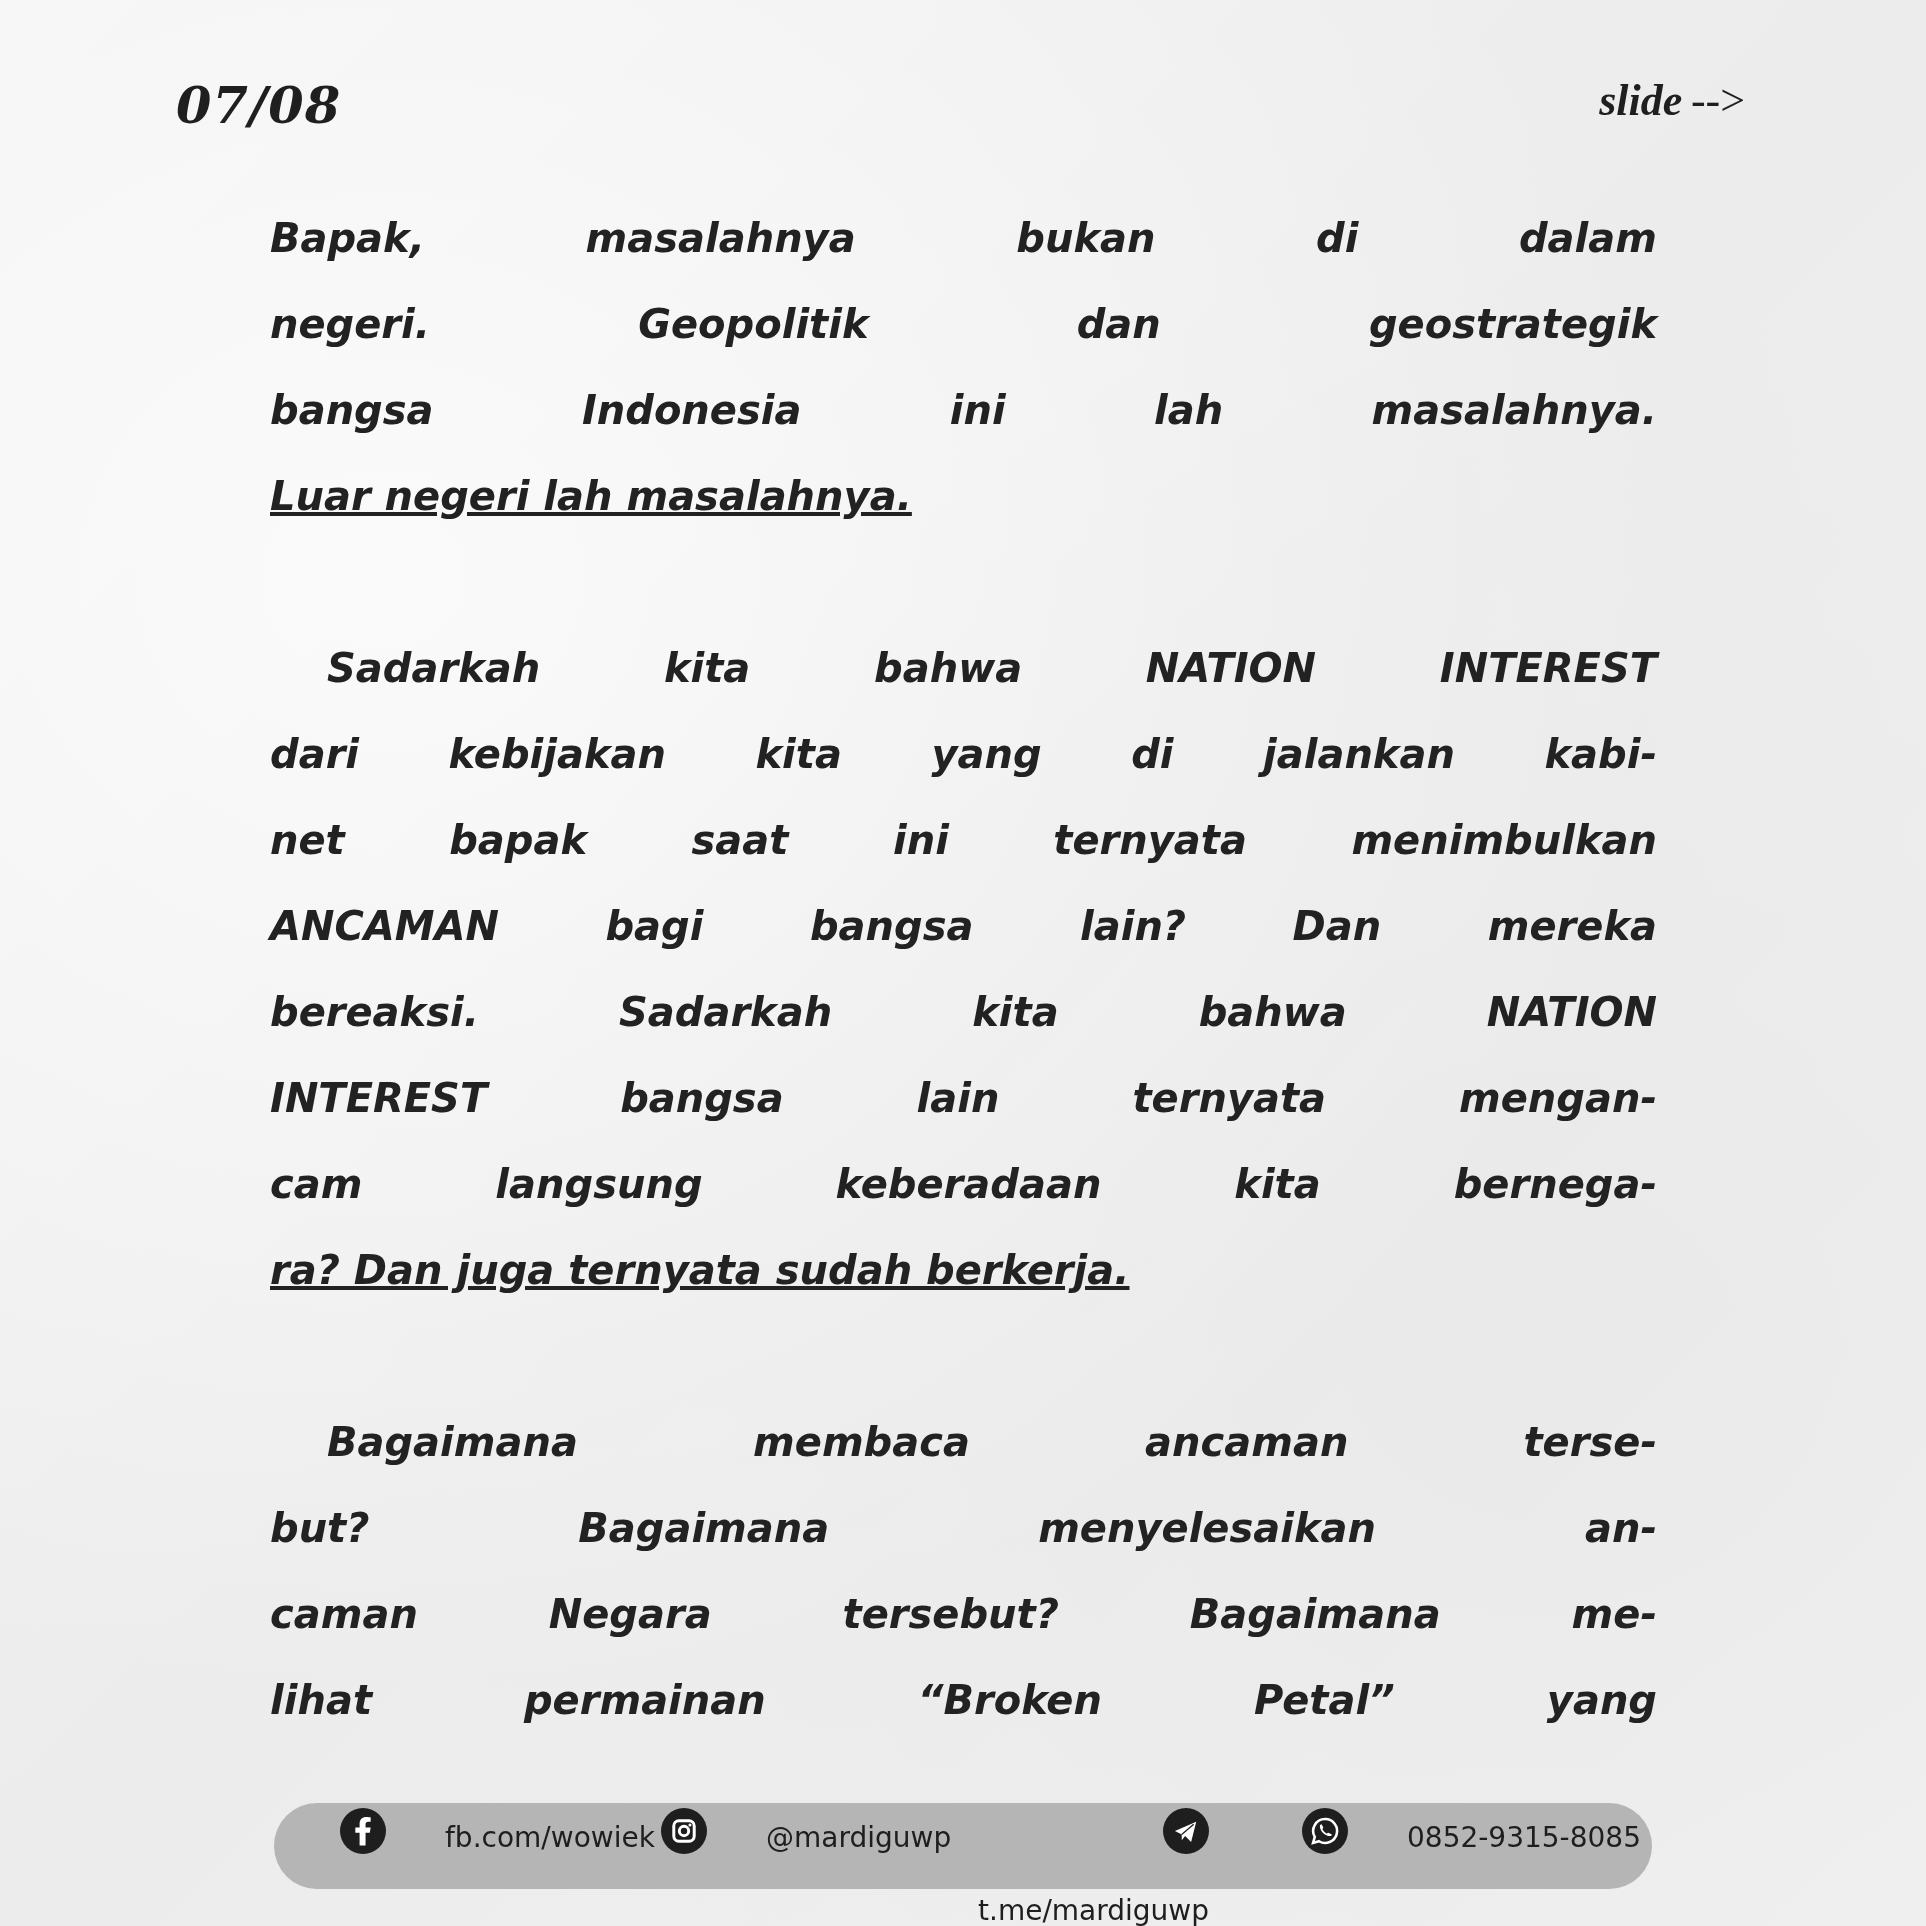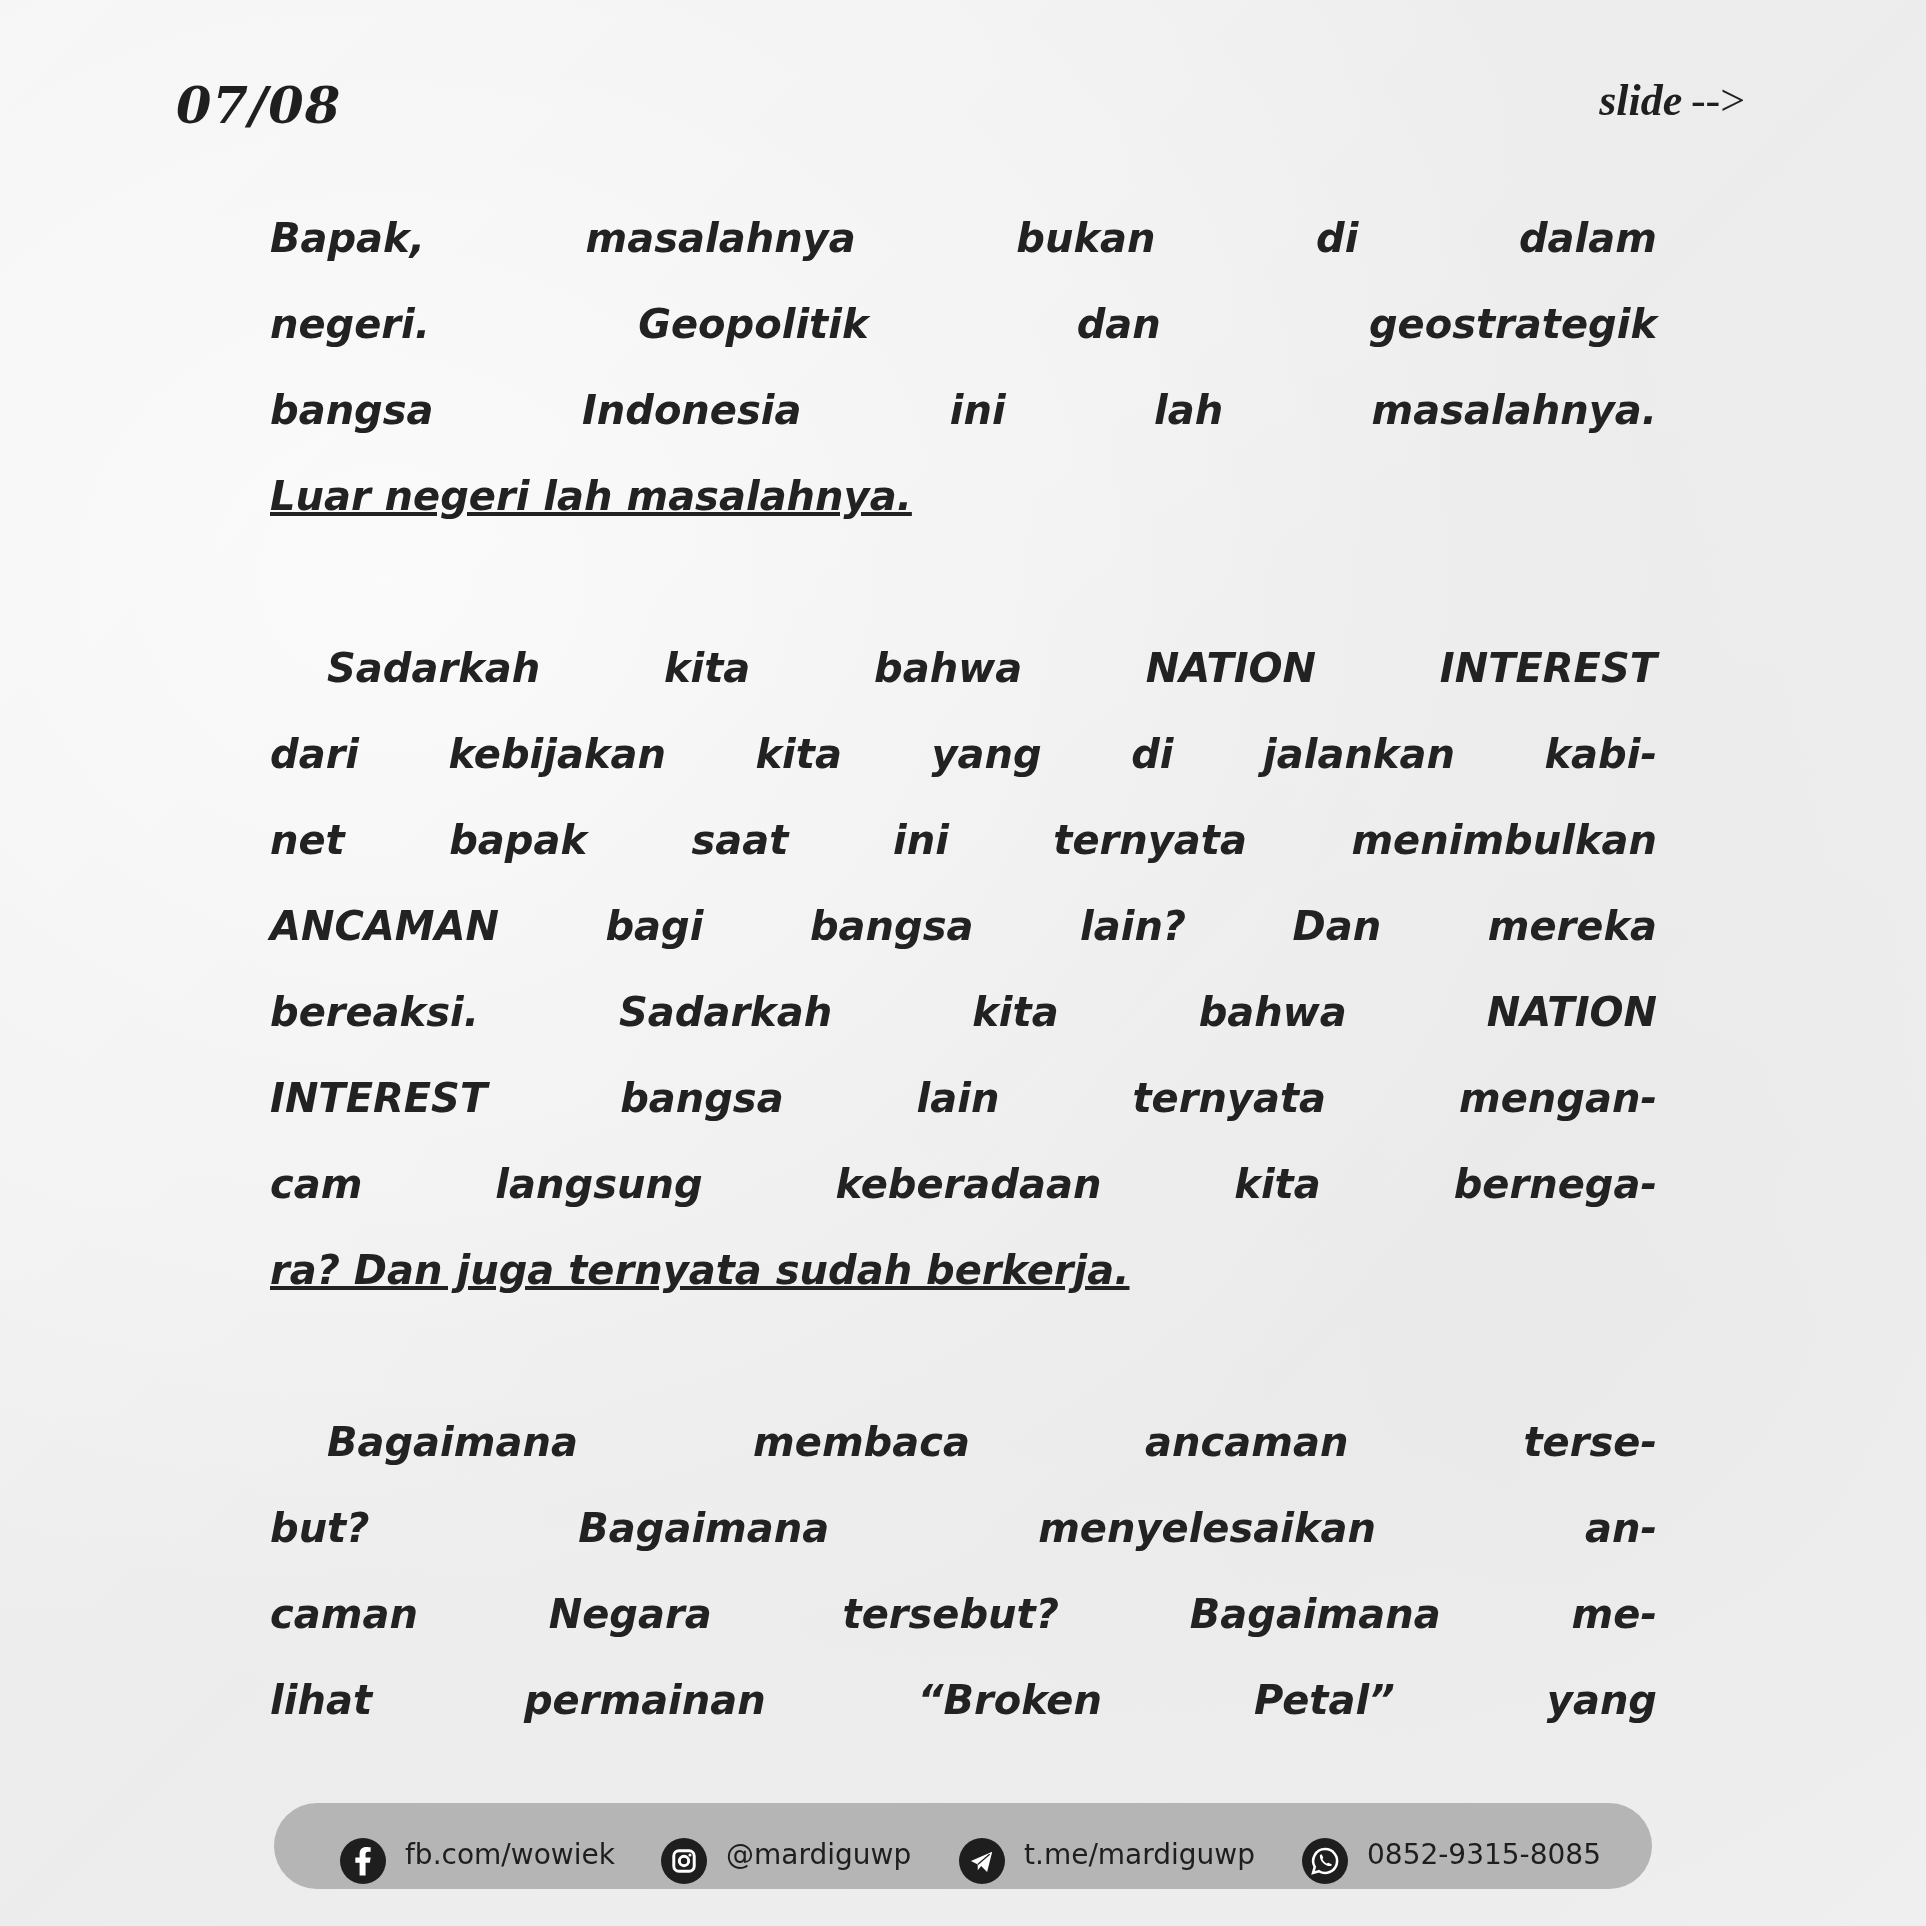--- a/index.html
+++ b/index.html
@@ -38,21 +38,21 @@
   .para.gap { margin-top: 86px; }
   .line { display: block; height: 86px; white-space: nowrap; text-align: justify; text-align-last: justify; }
   .line.last { text-align-last: left; text-decoration: underline; }
   .line.indent { padding-left: 57px; }
 
   .social-bar {
     position: absolute; left: 274px; top: 1803px; width: 1378px; height: 86px;
     background: #b5b5b5; border-radius: 43px;
     display: flex; align-items: center;
   }
-  .social-item { position: absolute; display: flex; align-items: flex-start; top: 35px; }
+  .social-item { position: absolute; display: flex; align-items: flex-end; top: 5px; gap: 40px; }
   .social-icon {
     width: 46px; height: 46px; border-radius: 50%;
     background: #1e1e1e; display: flex; align-items: center; justify-content: center;
   }
   .social-label {
     margin-left: 19px;
     font-family: "DejaVu Sans", "Liberation Sans", sans-serif;
     font-size: 28px; color: #1e1e1e; white-space: nowrap;
   }
 </style>
@@ -102,21 +102,21 @@
   <div class="social-item" style="left:387px;">
     <span class="social-icon">
       <svg width="46" height="46" viewBox="0 0 54 54">
           <rect x="15" y="15" width="24" height="24" rx="6" fill="none" stroke="#ffffff" stroke-width="3.5"></rect>
           <circle cx="27" cy="27" r="5.5" fill="none" stroke="#ffffff" stroke-width="3.5"></circle>
           <circle cx="34" cy="20" r="1.8" fill="#ffffff"></circle>
         </svg>
     </span>
     <span class="social-label">@mardiguwp</span>
   </div>
-  <div class="social-item" style="left:685px;">
+  <div class="social-item" style="left:685px;flex-direction:column;">
     <span class="social-icon">
       <svg width="46" height="46" viewBox="0 0 54 54">
           <path d="M14 27 L39 16 L33 40 L26 33 L22 38 L22 31 Z" fill="#ffffff"></path>
           <path d="M22 31 L36 19" stroke="#1e1e1e" stroke-width="1.5"></path>
         </svg>
     </span>
     <span class="social-label">t.me/mardiguwp</span>
   </div>
   <div class="social-item" style="left:1028px;">
     <span class="social-icon">

